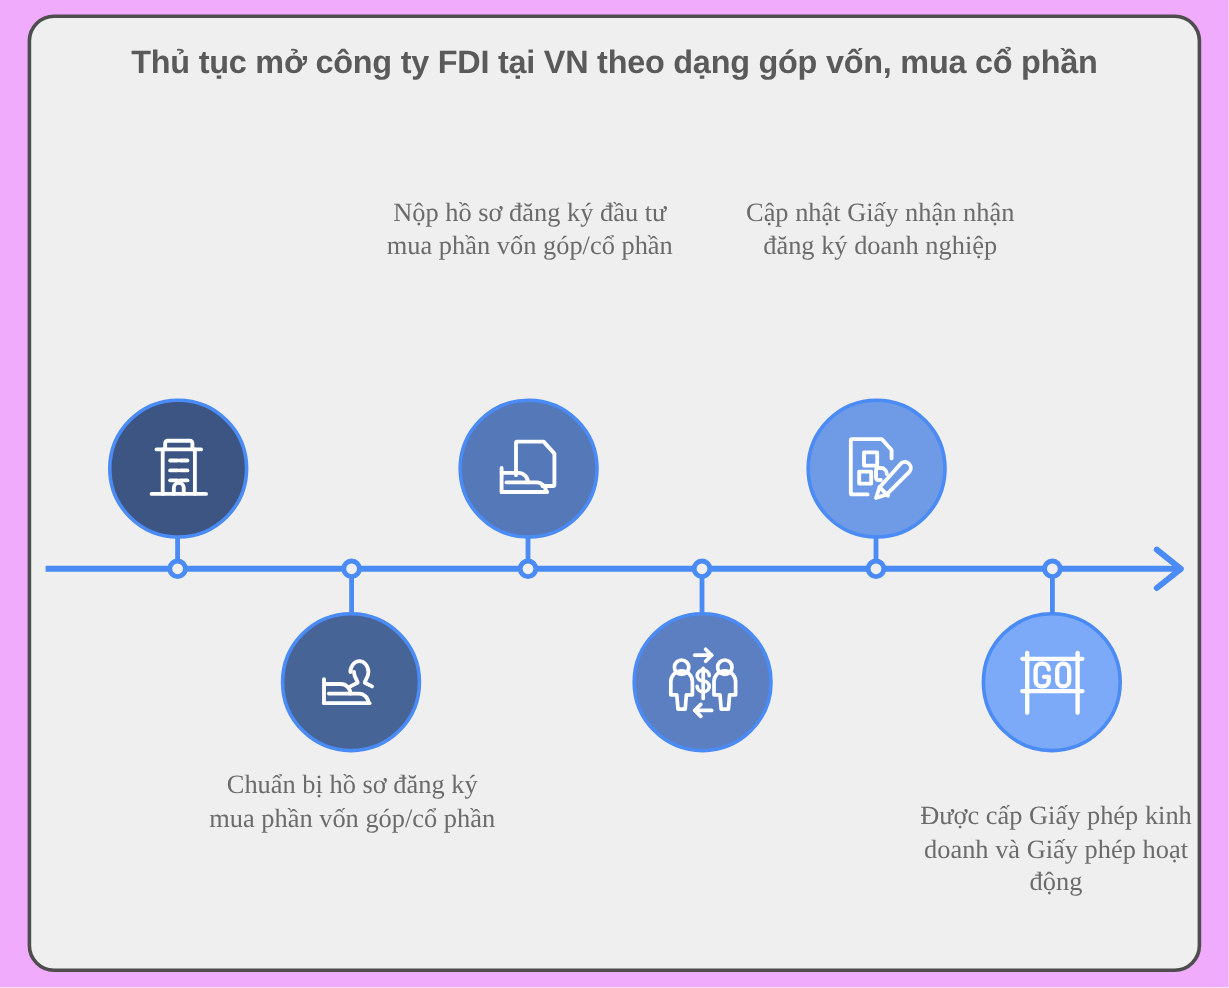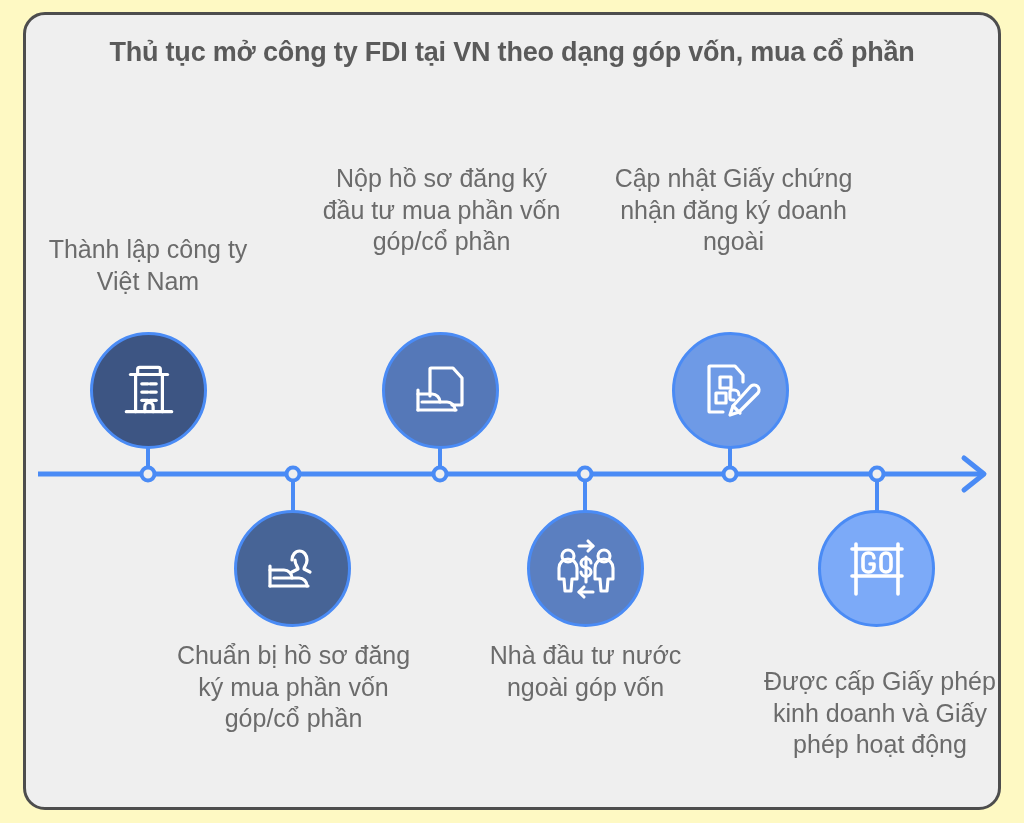--- a/index.html
+++ b/index.html
@@ -8,21 +8,21 @@
     padding: 0;
     background: #ffffff;
   }
   body {
     font-family: "Liberation Sans", sans-serif;
   }
   #canvas {
     position: relative;
     width: 1024px;
     height: 823px;
-    background: #fef9c3;
+    background: #f0abfc;
     overflow: hidden;
   }
   #frame {
     position: absolute;
     left: 23px;
     top: 12px;
     width: 978px;
     height: 798px;
     box-sizing: border-box;
     background: #efefef;
@@ -64,24 +64,24 @@
     justify-content: center;
   }
   .node-circle svg {
     display: block;
   }
 
   
   .caption {
     position: absolute;
     text-align: center;
-    font-size: 25px;
+    font-size: 22px;
     line-height: 1.26;
     color: #6b6b6b;
-    font-family: Liberation Sans, sans-serif;
+    font-family: Liberation Serif, serif;
   }
   .caption.top { }
   .caption.bottom { }
 </style>
 </head>
 <body>
 
 <div id="canvas">
 
   <div id="frame"></div>
@@ -121,23 +121,20 @@
         <path d="M25 25 H31"></path>
         <path d="M33 25 H39"></path>
         <path d="M25 33 H31"></path>
         <path d="M33 33 H39"></path>
         <path d="M25 41 H31"></path>
         <path d="M33 41 H39"></path>
         <path d="M28 52 V47 a4 4 0 0 1 8 0 v5"></path>
       </svg>
     </span>
   </div>
-  <div class="caption top" style="left:28px; top:234px; width:240px;">
-    <span>Thành lập công ty Việt Nam</span>
-  </div>
 
   <div class="node-circle" style="left:234px; top:510px; width:117px; height:117px; background:#476496;">
     <span>
       <svg width="70" height="70" viewBox="0 0 70 70" fill="none" stroke="#ffffff" stroke-width="3.2" stroke-linecap="round" stroke-linejoin="round">
         <path d="M34 26 a7.5 9 0 1 1 15 0 c0 5 -3 6.5 -3 9 l6 3"></path>
         <path d="M34 38 l6 -3 c0 -2.5 -3 -4 -3 -9"></path>
         <path d="M12 32 V52"></path>
         <path d="M12 36 H26 a8 8 0 0 1 8 8"></path>
         <path d="M16 44 H41 a8 8 0 0 1 8 8"></path>
         <path d="M12 52 H50"></path>
@@ -176,38 +173,35 @@
         <path d="M35 23 V48"></path>
         <path d="M40 29 a5 4.5 0 0 0 -5 -4.5 a5 4.5 0 0 0 0 9 a5 4.5 0 0 1 0 9 a5 4.5 0 0 1 -5 -4.5"></path>
 
         <path d="M28 12 H42"></path>
         <path d="M37 7 l5 5 l-5 5"></path>
         <path d="M42 58 H28"></path>
         <path d="M33 53 l-5 5 l5 5"></path>
       </svg>
     </span>
   </div>
-  <div class="caption bottom" style="left:464px; top:640px; width:243px;">
-    <span>Nhà đầu tư nước ngoài góp vốn</span>
-  </div>
 
   <div class="node-circle" style="left:672px; top:332px; width:117px; height:117px; background:#6e9ae6;">
     <span>
       <svg width="72" height="72" viewBox="0 0 72 72" fill="none" stroke="#ffffff" stroke-width="3.2" stroke-linecap="round" stroke-linejoin="round">
         <path d="M48 27 V20 l-8 -9 H15 a1 1 0 0 0 -1 1 v44 a1 1 0 0 0 1 1 h13"></path>
         <rect x="25" y="22" width="11" height="11"></rect>
         <rect x="21" y="38" width="10" height="10"></rect>
         <path d="M44 40 a5 5 0 0 0 -5 -5 h-2 a2 2 0 0 0 -2 2 v6 a2 2 0 0 0 2 2 h2"></path>
         <path d="M56 31 a5 5 0 0 1 7 7 L44 57 l-9 3 l3 -9 z"></path>
         <path d="M38 51 l7 7"></path>
       </svg>
     </span>
   </div>
   <div class="caption top" style="left:612px; top:163px; width:243px;">
-    <span>Cập nhật Giấy chứng nhận đăng ký doanh ngoài</span>
+    <span>Cập nhật Giấy nhận nhận đăng ký doanh nghiệp</span>
   </div>
 
   <div class="node-circle" style="left:818px; top:510px; width:117px; height:117px; background:#7caaf8;">
     <span>
       <svg width="74" height="74" viewBox="0 0 74 74" fill="none" stroke="#ffffff" stroke-width="3.6" stroke-linecap="round" stroke-linejoin="round">
         <path d="M16 12 V62"></path>
         <path d="M58 12 V62"></path>
         <path d="M12 17 H62"></path>
         <path d="M12 44 H62"></path>
 

